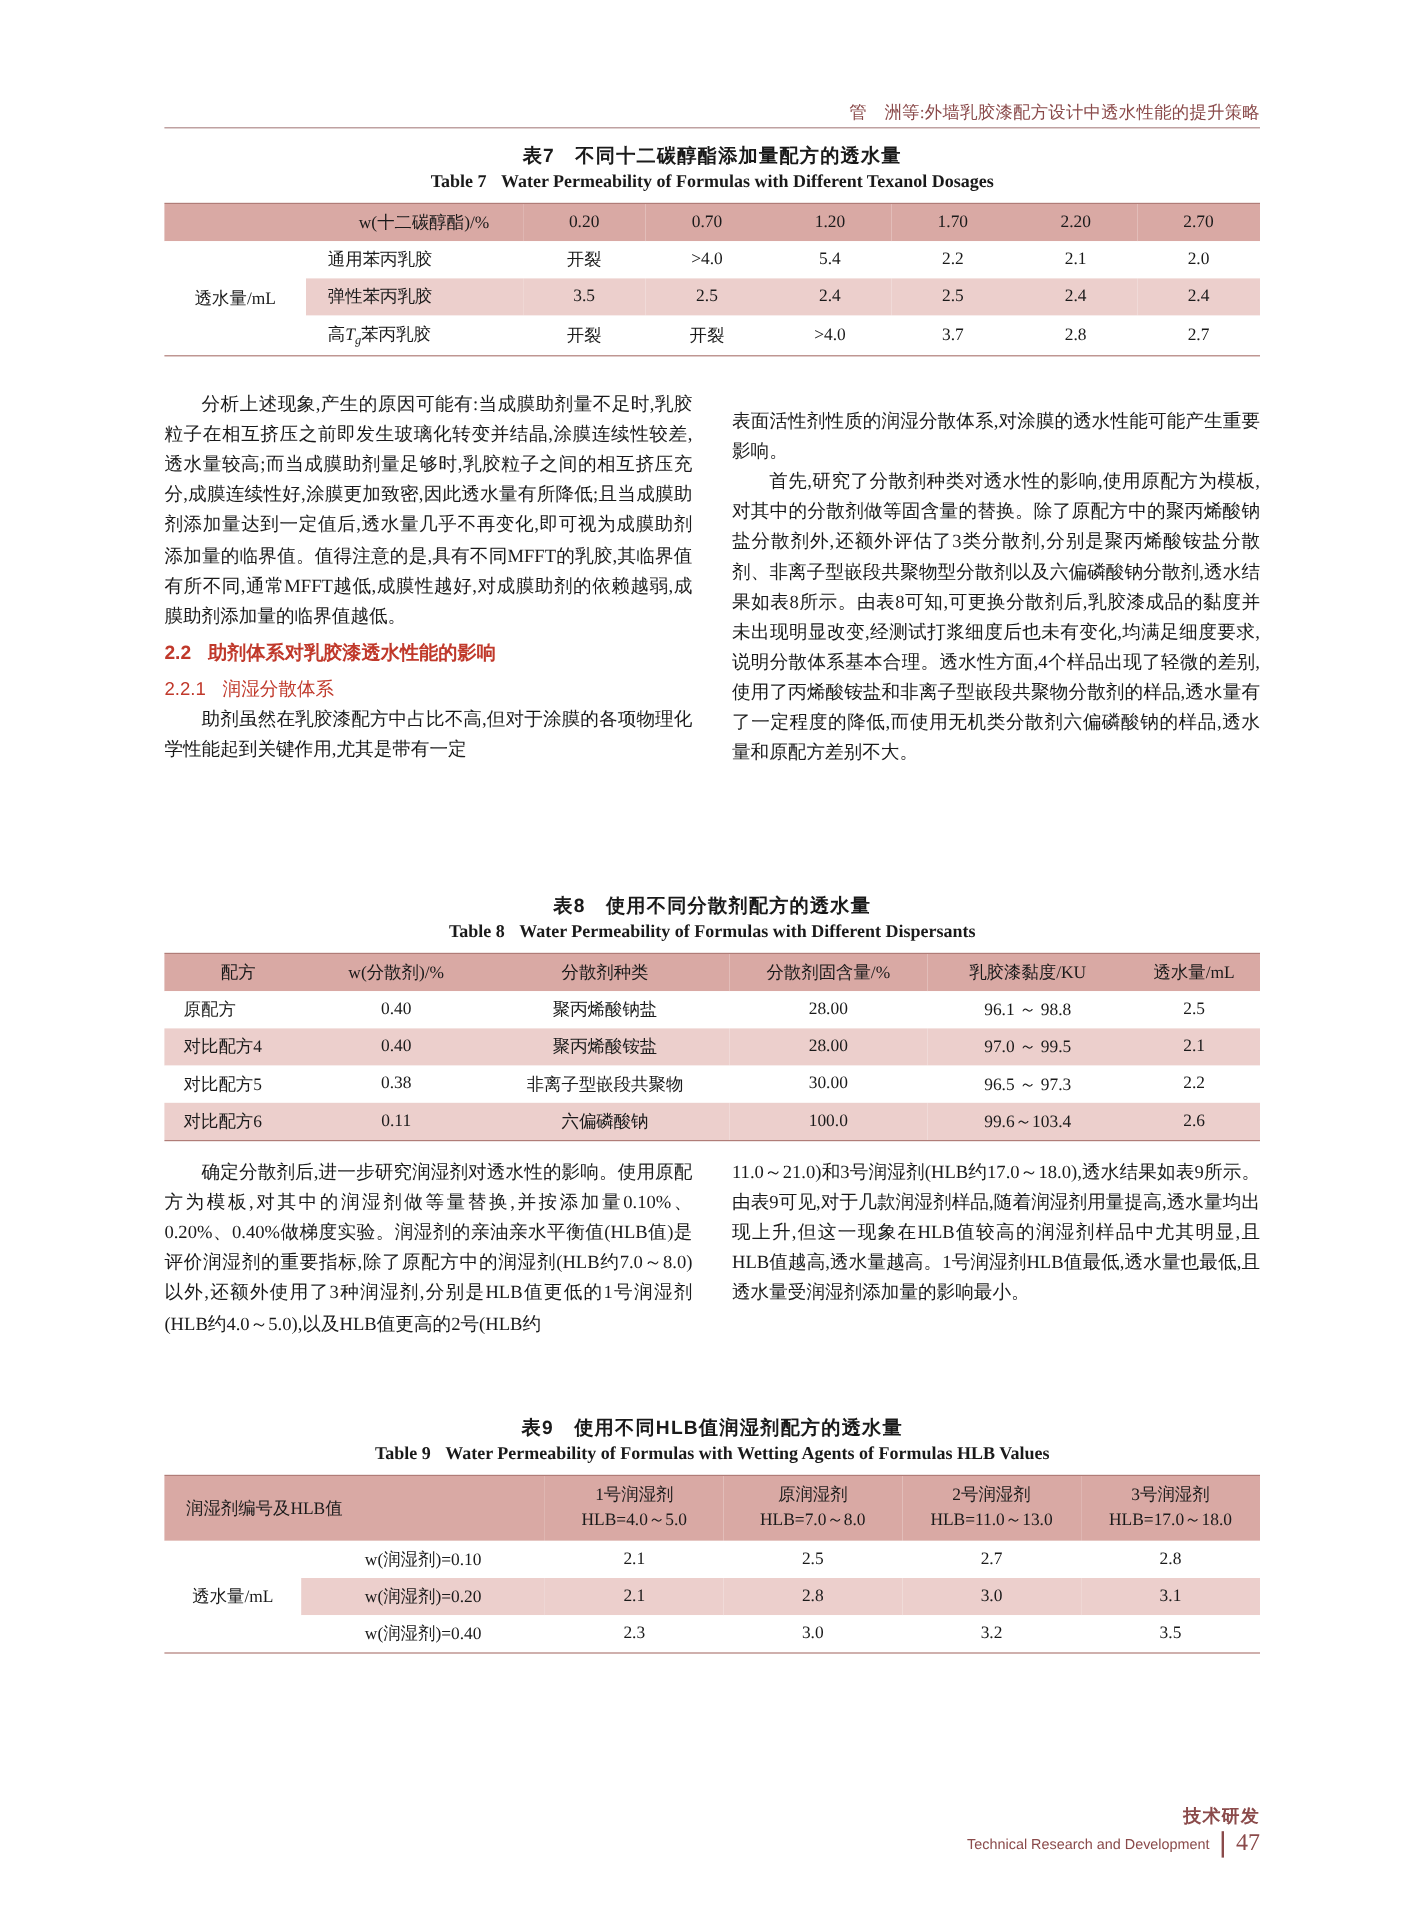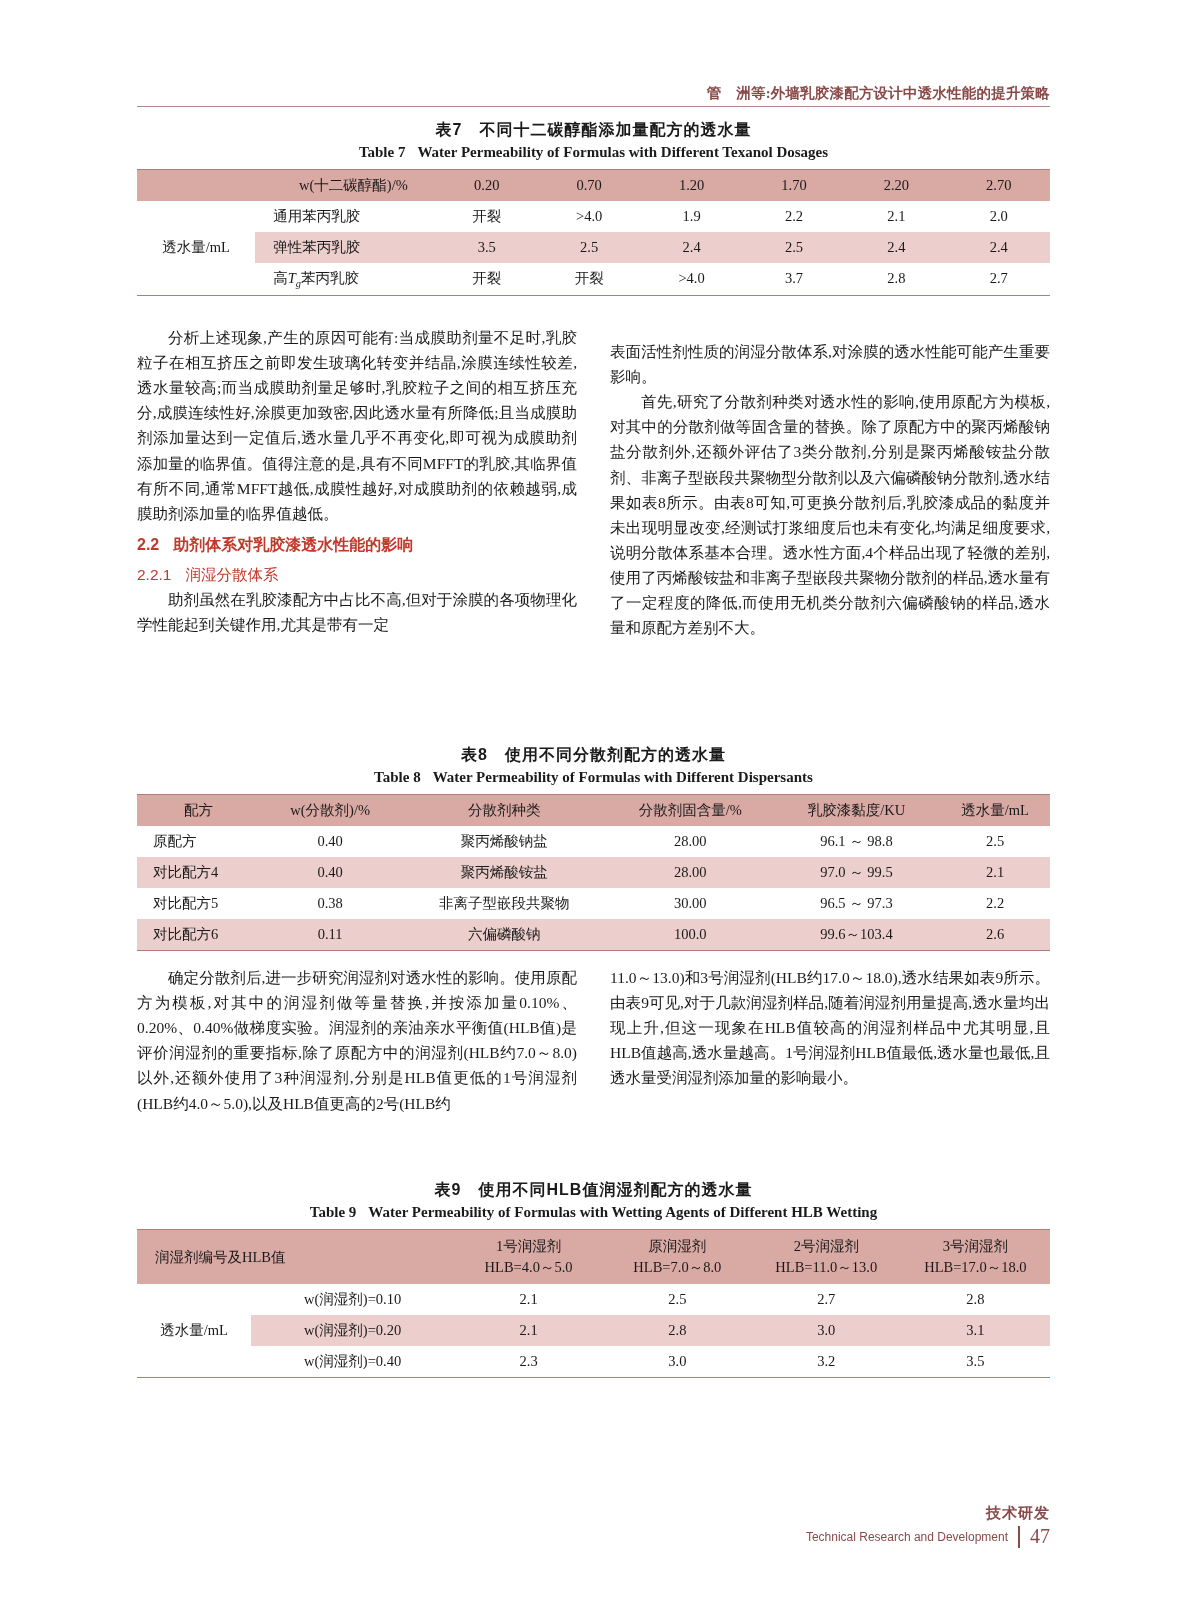--- a/index.html
+++ b/index.html
@@ -26,21 +26,20 @@
   .header {
     position: absolute;
     top: 84px;
     left: 137px;
     width: 913px;
     text-align: right;
     font-size: 14.5px;
     color: #8a4a4a;
     font-family: "Liberation Serif", serif;
     letter-spacing: 0.2px;
-    font-weight: bold;
   }
   .header-rule {
     position: absolute;
     top: 106px;
     left: 137px;
     width: 913px;
     height: 1px;
     background: #b08a8a;
   }
 
@@ -174,21 +173,21 @@
         <td style="width:104px;">1.20</td>
         <td style="width:104px;">1.70</td>
         <td style="width:104px;">2.20</td>
         <td style="width:104px;">2.70</td>
       </tr>
       <tr class="row-plain">
         <td rowspan="3">透水量/mL</td>
         <td style="text-align:left; padding-left:18px;margin-top:44px;">通用苯丙乳胶</td>
         <td>开裂</td>
         <td>&gt;4.0</td>
-        <td>1.9</td>
+        <td>5.4</td>
         <td>2.2</td>
         <td>2.1</td>
         <td>2.0</td>
       </tr>
       <tr class="row-alt">
         <td style="text-align:left; padding-left:18px;">弹性苯丙乳胶</td>
         <td>3.5</td>
         <td>2.5</td>
         <td>2.4</td>
         <td>2.5</td>
@@ -275,27 +274,27 @@
       </tr>
     </tbody>
       </table>
     <div class="tbl-line-bot"></div>
   </div>
 
   <div class="col" style="top:965px; left:137px;">
     <p>确定分散剂后,进一步研究润湿剂对透水性的影响。使用原配方为模板,对其中的润湿剂做等量替换,并按添加量0.10%、0.20%、0.40%做梯度实验。润湿剂的亲油亲水平衡值(HLB值)是评价润湿剂的重要指标,除了原配方中的润湿剂(HLB约7.0～8.0)以外,还额外使用了3种润湿剂,分别是HLB值更低的1号润湿剂(HLB约4.0～5.0),以及HLB值更高的2号(HLB约</p>
   </div>
   <div class="col" style="top:965px; left:610px;">
-    <p class="noindent">11.0～13.0)和3号润湿剂(HLB约17.0～18.0),透水结果如表9所示。由表9可见,对于几款润湿剂样品,随着润湿剂用量提高,透水量均出现上升,但这一现象在HLB值较高的润湿剂样品中尤其明显,且HLB值越高,透水量越高。1号润湿剂HLB值最低,透水量也最低,且透水量受润湿剂添加量的影响最小。</p>
+    <p class="noindent">11.0～21.0)和3号润湿剂(HLB约17.0～18.0),透水结果如表9所示。由表9可见,对于几款润湿剂样品,随着润湿剂用量提高,透水量均出现上升,但这一现象在HLB值较高的润湿剂样品中尤其明显,且HLB值越高,透水量越高。1号润湿剂HLB值最低,透水量也最低,且透水量受润湿剂添加量的影响最小。</p>
   </div>
 
   <div style="position:absolute; top:1180px; left:137px; width:913px;">
     <div class="cap-cn">表9　使用不同HLB值润湿剂配方的透水量</div>
     <div class="cap-en">
-      <span class="lbl">Table 9</span><span>Water Permeability of Formulas with Wetting Agents of Different HLB Wetting</span>
+      <span class="lbl">Table 9</span><span>Water Permeability of Formulas with Wetting Agents of Formulas HLB Values</span>
     </div>
     <div class="tbl-line-top" style="margin-top:8px;"></div>
     <table class="data">
       <tbody>
           <tr class="row-head">
         <td colspan="2" style="width:310px; text-align:left; padding-left:18px;">润湿剂编号及HLB值</td>
         <td style="width:150px; line-height:1.45;">
           <span>1号润湿剂</span><br>
           <span>HLB=4.0～5.0</span>
         </td>

